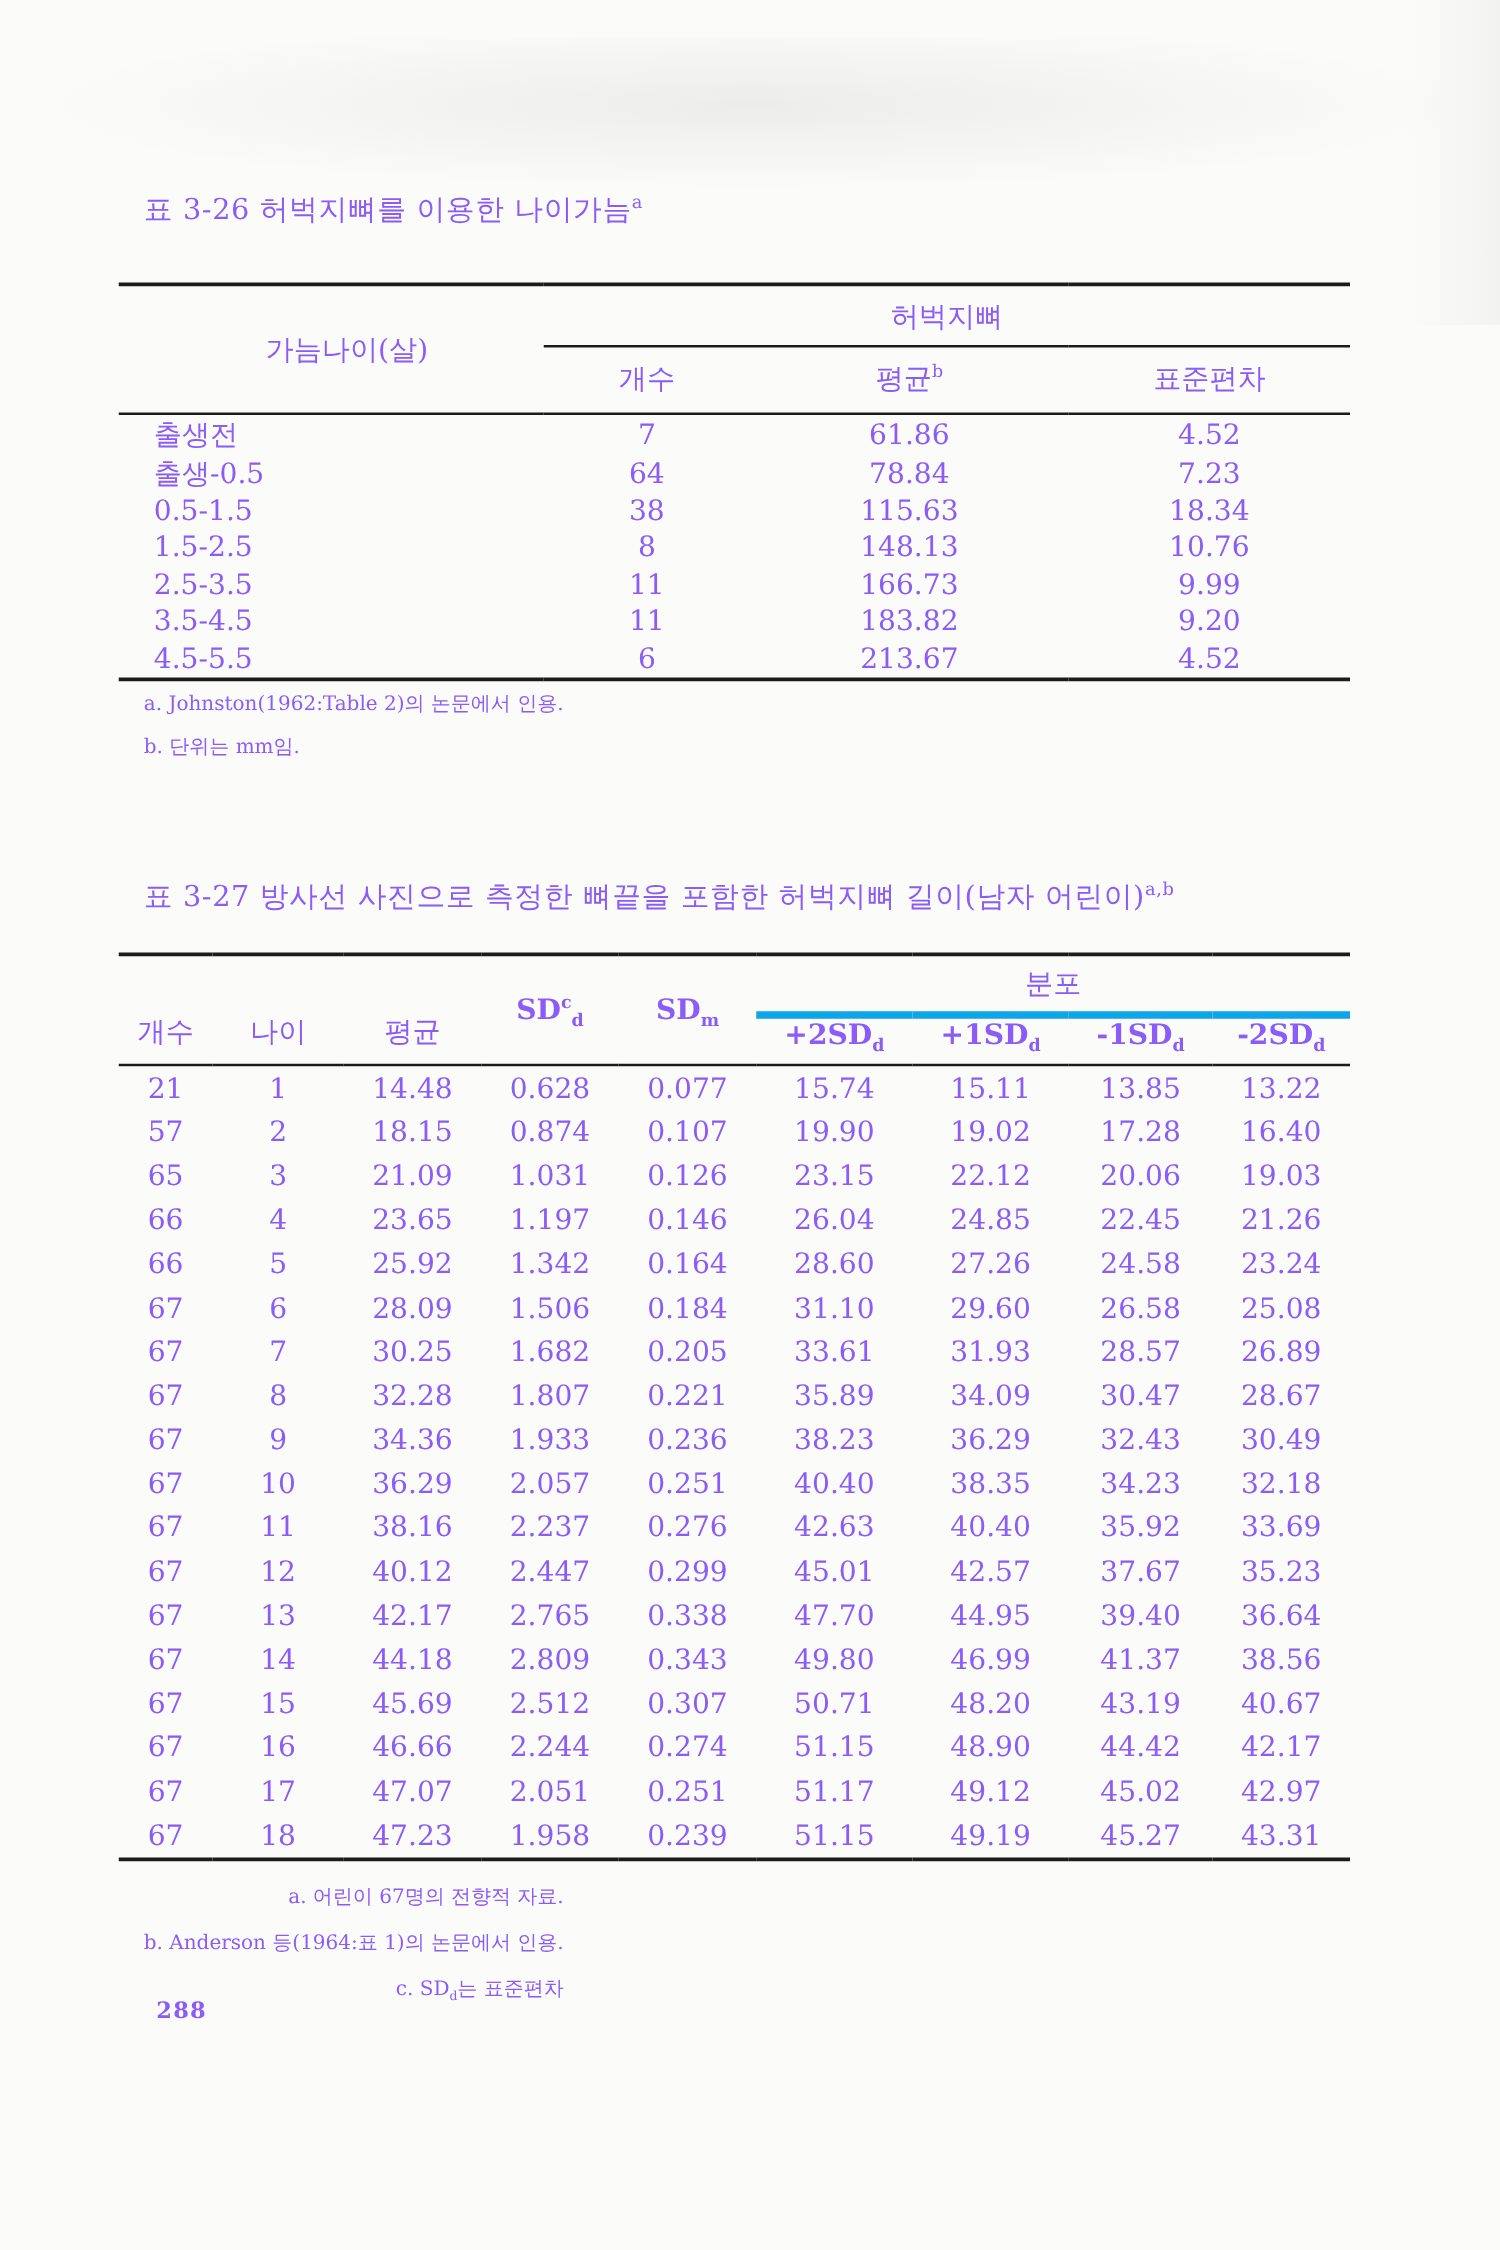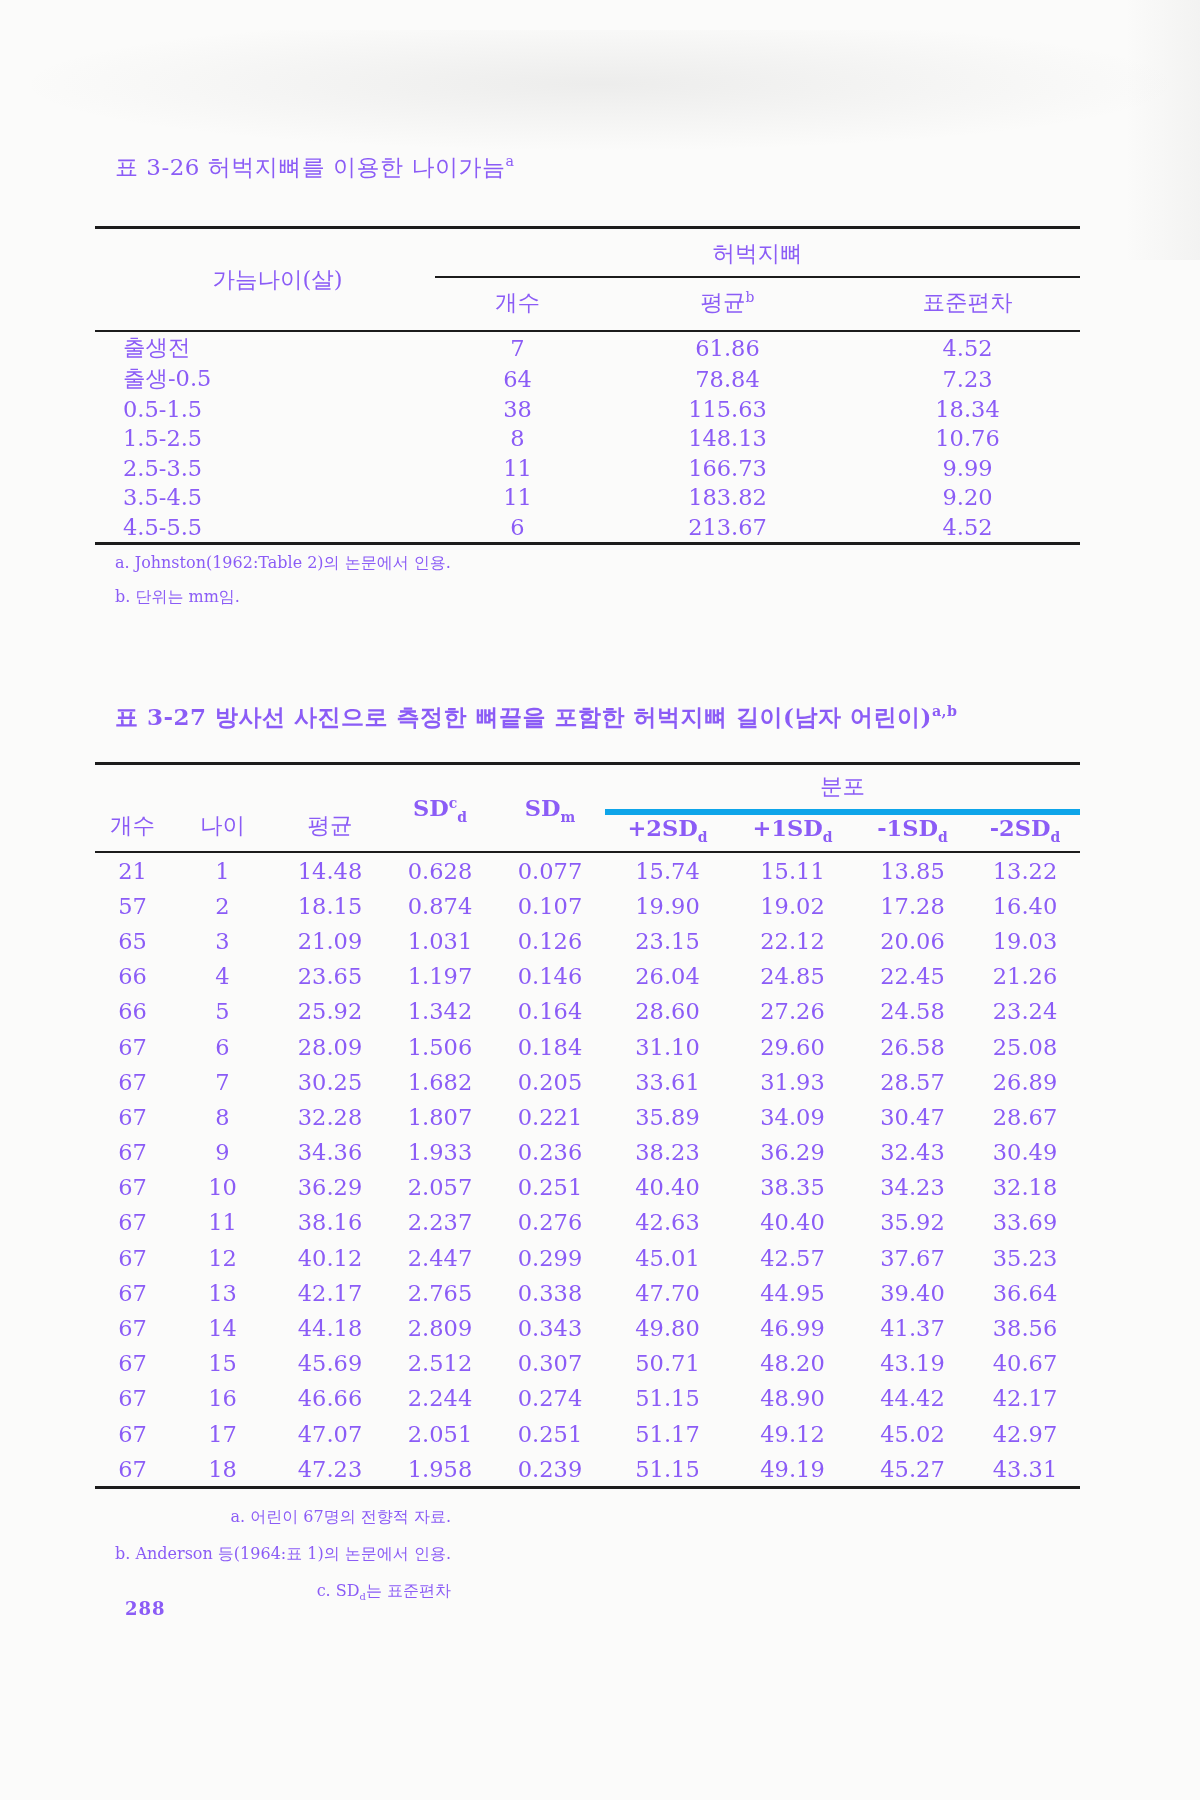--- a/index.html
+++ b/index.html
@@ -128,21 +128,21 @@
           <td>4.52</td>
         </tr>
       </tbody>
   </table>
 
   <div class="footnotes" id="fn1">
     <div class="fn">a. Johnston(1962:Table 2)의 논문에서 인용.</div>
     <div class="fn">b. 단위는 mm임.</div>
   </div>
 
-  <div class="title" style="top:702px;font-weight:bold;"><span>표 3-27  방사선 사진으로 측정한 뼈끝을 포함한 허벅지뼈 길이(남자 어린이)</span><sup>a,b</sup></div>
+  <div class="title" style="top:702px;"><span>표 3-27  방사선 사진으로 측정한 뼈끝을 포함한 허벅지뼈 길이(남자 어린이)</span><sup>a,b</sup></div>
 
   <table id="t2">
     <colgroup>
       <col style="width:75px">
         <col style="width:105px">
         <col style="width:110px">
         <col style="width:110px">
         <col style="width:110px">
       <col style="width:125px">
         <col style="width:125px">

